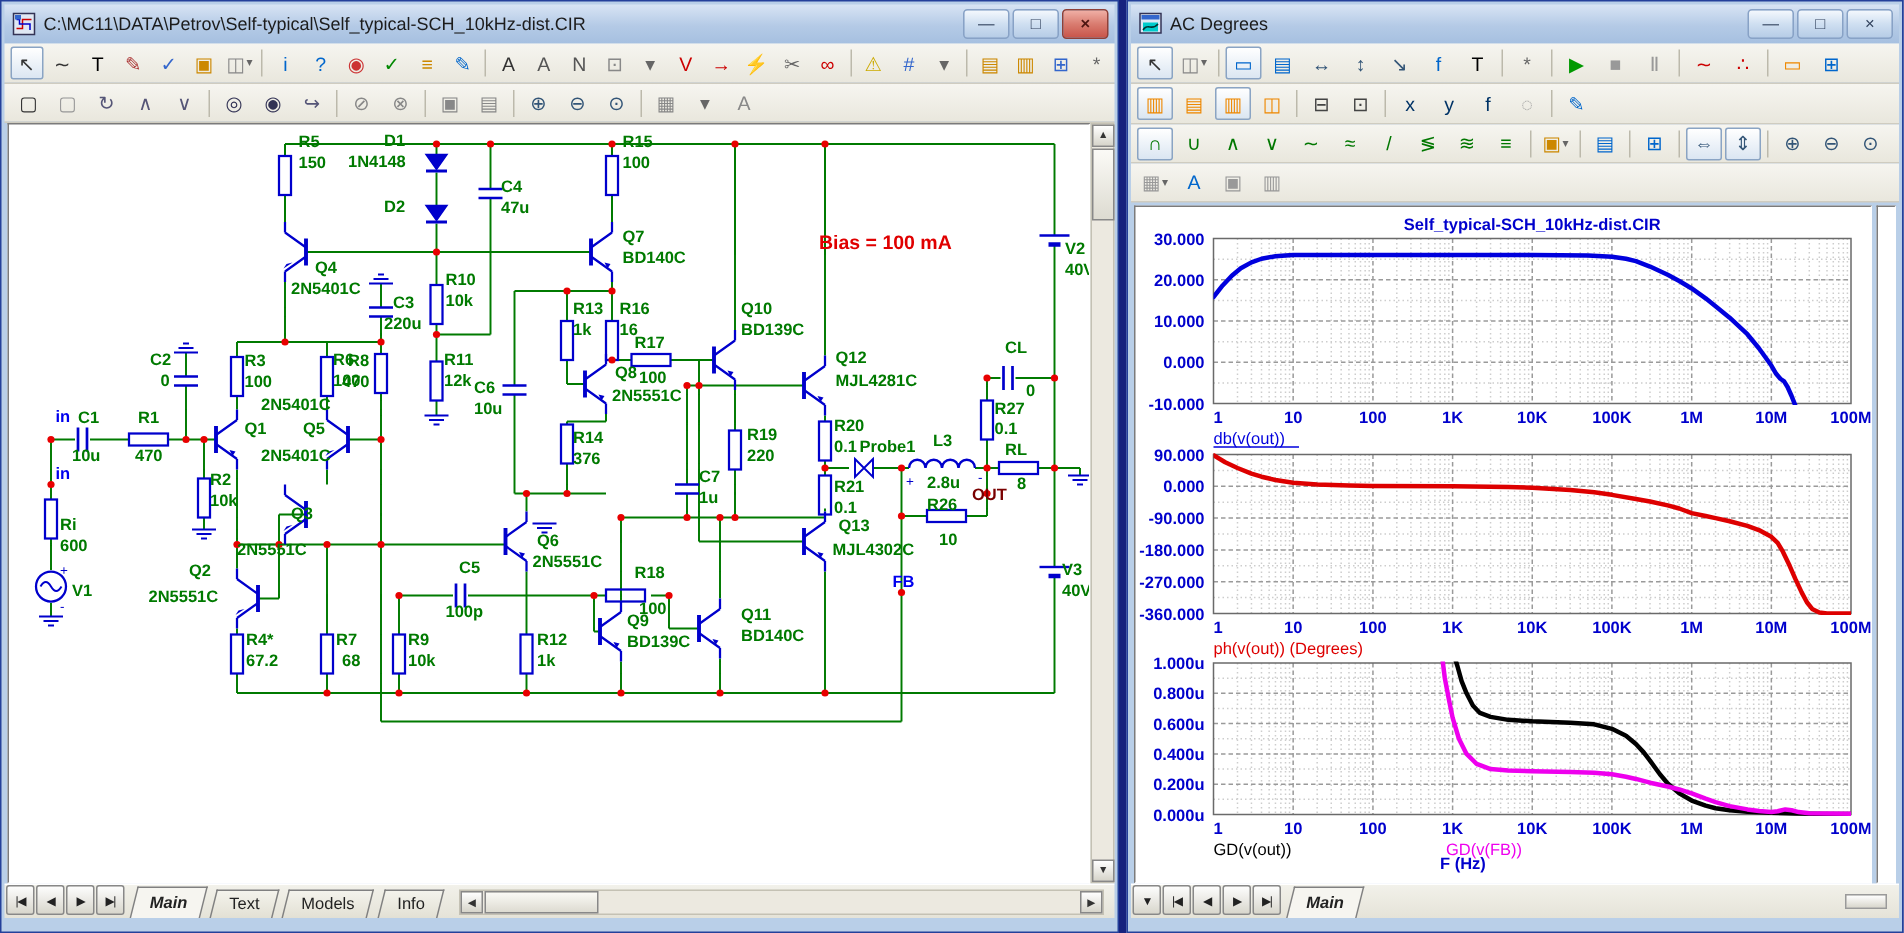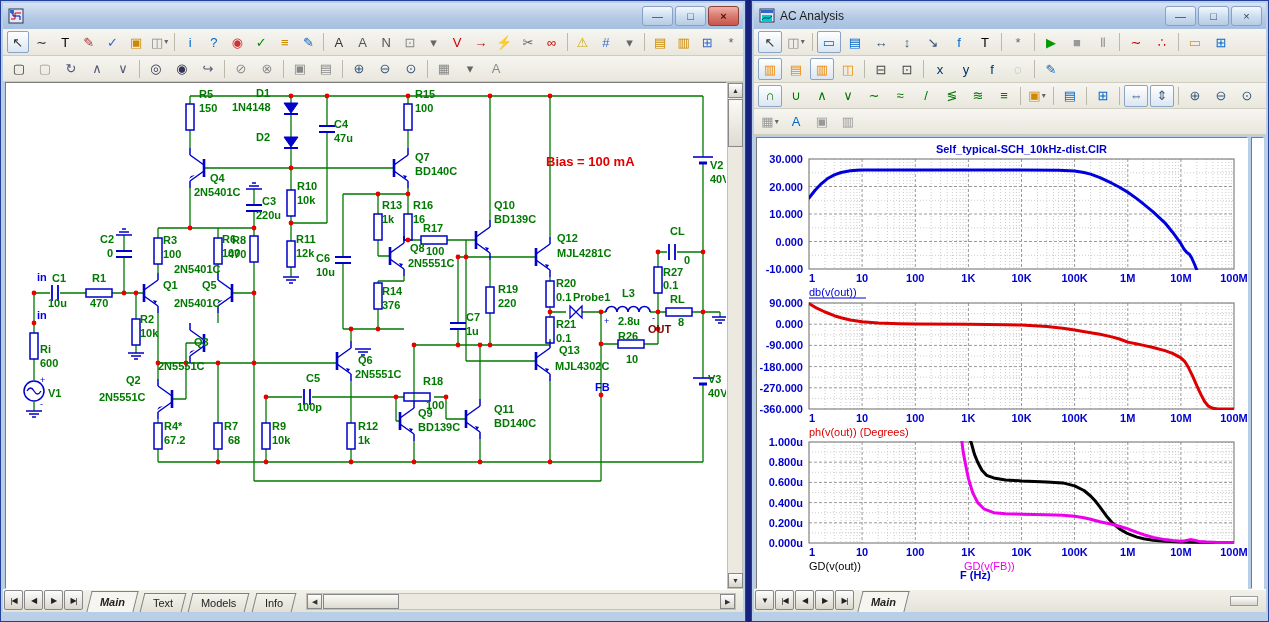--- a/index.html
+++ b/index.html
@@ -45,20 +45,21 @@
 <div class="win" id="lw" style="left:0;width:746px;height:622px;">
   <div class="titlebar">
     <span class="appicon">
       <svg width="16" height="16">
           <rect x="1" y="1" width="14" height="14" fill="#dfe8f4" stroke="#335"></rect>
           <path d="M3 11 L7 11 7 5 13 5" stroke="#c00" fill="none"></path>
           <path d="M3 5 L5 5 5 8 12 8 12 12" stroke="#00c" fill="none"></path>
           <rect x="2" y="2" width="4" height="3" fill="#36c"></rect>
         </svg>
     </span>
+    <span>C:\MC11\DATA\Petrov\Self-typical\Self_typical-SCH_10kHz-dist.CIR</span>
     <span class="wbtns">
       <span class="wbtn">—</span>
       <span class="wbtn">□</span>
       <span class="wbtn close-red">×</span>
     </span>
   </div>
   <div class="tb" id="lw-tb1" style="top:28px;height:27px;">
       <div class="tbtn act">
         <span style="color:#333">↖</span>
       </div>
@@ -505,21 +506,21 @@
 <div class="win" id="rw" style="left:751px;width:518px;height:622px;">
   <div class="titlebar">
     <span class="appicon">
       <svg width="16" height="16">
           <rect x="1" y="1" width="14" height="13" fill="#dfe8f4" stroke="#335"></rect>
           <rect x="2" y="2" width="12" height="3" fill="#36c"></rect>
           <rect x="3" y="7" width="10" height="6" fill="#0cc"></rect>
           <path d="M3 12 C6 7 9 13 13 8" stroke="#033" fill="none"></path>
         </svg>
     </span>
-    <span>AC Analysis</span>
+    <span>AC Degrees</span>
     <span class="wbtns">
       <span class="wbtn">—</span>
       <span class="wbtn">□</span>
       <span class="wbtn">×</span>
     </span>
   </div>
   <div class="tb" id="rw-tb1" style="top:28px;height:27px;">
       <div class="tbtn act">
         <span style="color:#333">↖</span>
       </div>

